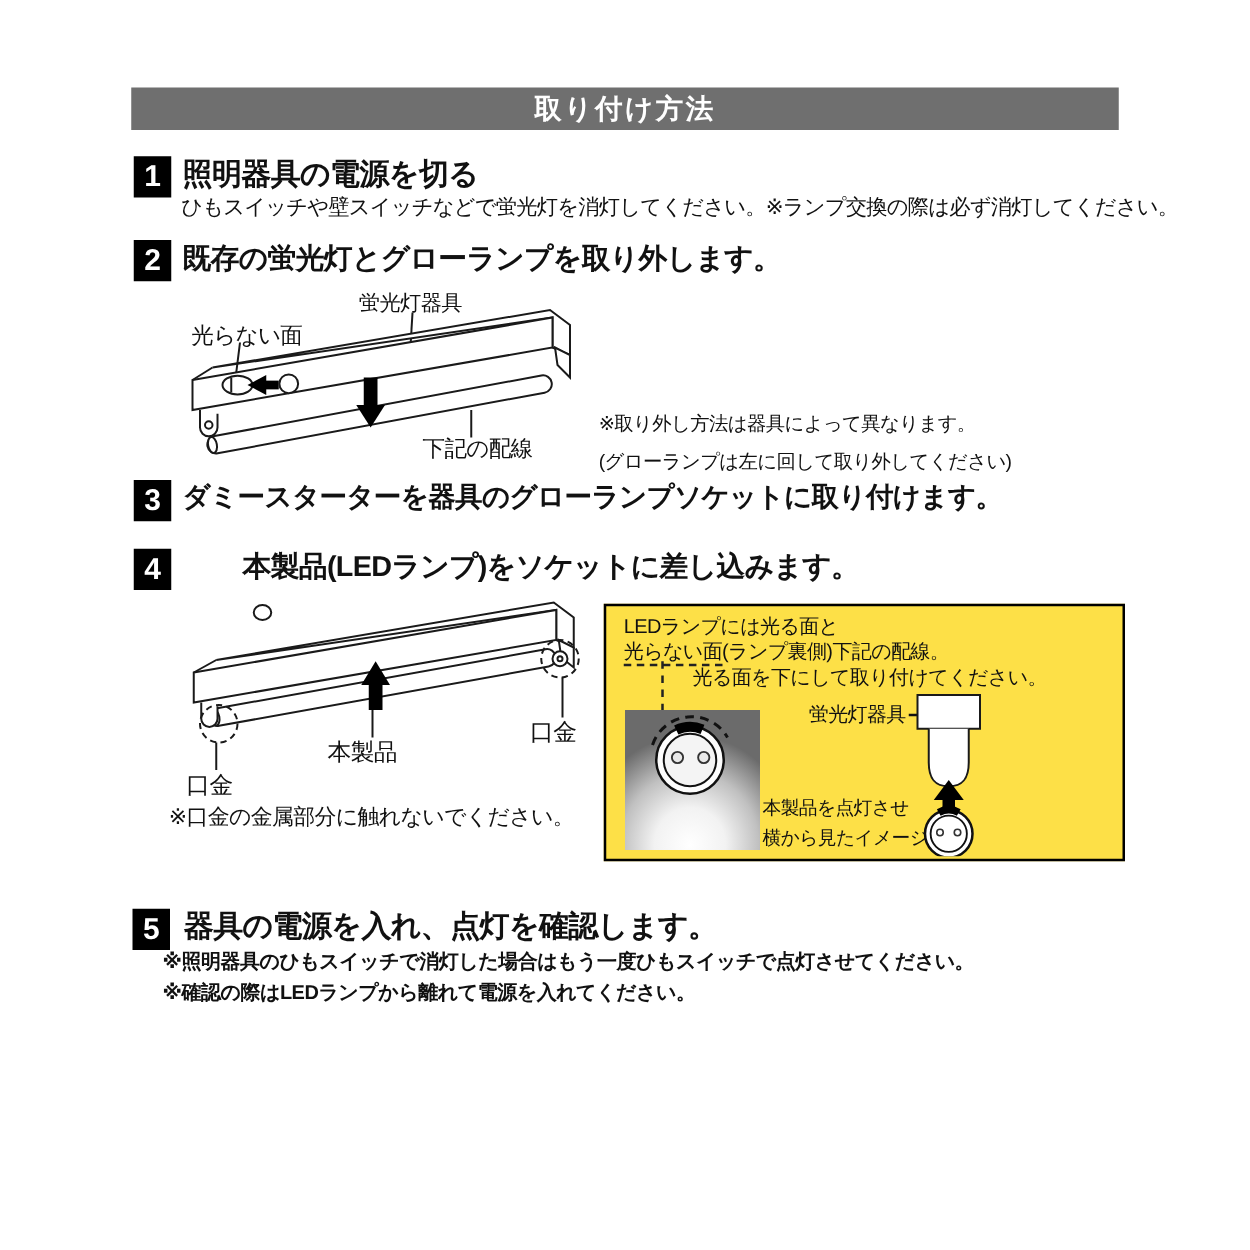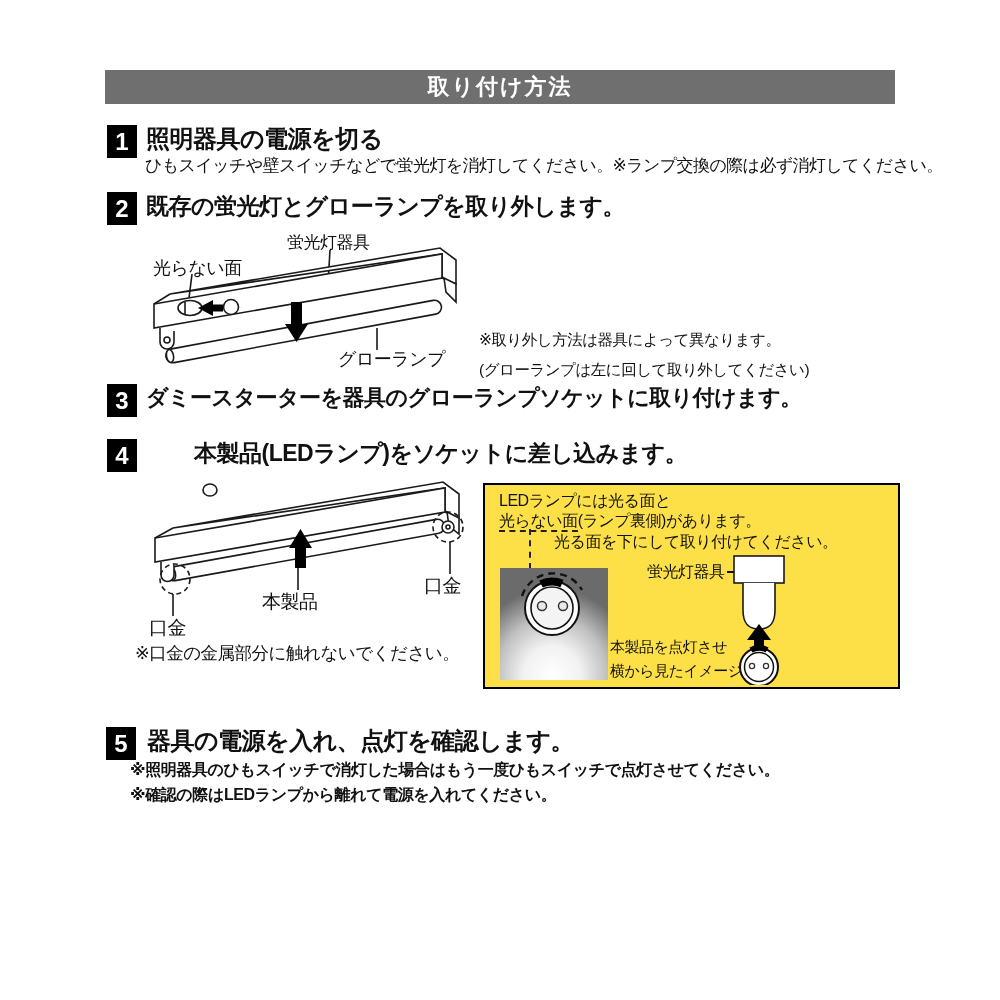--- a/index.html
+++ b/index.html
@@ -76,21 +76,21 @@
     <line class="ln" x1="45" y1="62" x2="45" y2="74"></line>
     <rect class="fb" x="72" y="64.5" width="11" height="7"></rect>
     <polygon class="fb" points="73,60 73,76 58,68"></polygon>
     <circle class="fw" cx="91" cy="67" r="7.5"></circle>
 
     <rect class="fb" x="151" y="62" width="11" height="23"></rect>
     <polygon class="fb" points="145,84 168,84 156.5,102"></polygon>
   </svg>
   <div class="abs dlabel" style="left:287px;top:231px;font-size:17px;">蛍光灯器具</div>
   <div class="abs dlabel" style="left:153px;top:256px;">光らない面</div>
-  <div class="abs dlabel" style="left:338px;top:347px;">グローランプ</div>
+  <div class="abs dlabel" style="left:338px;top:347px;">下記の配線</div>
   <div class="abs dnote" style="left:479px;top:325px;">※取り外し方法は器具によって異なります。
 (グローランプは左に回して取り外してください)</div>
 
   <div class="abs badge" style="left: 107px; top: 384px; background: rgb(0, 0, 0);">3</div>
   <div class="abs step-title" style="left:146px;top:383px;font-size:22px;">ダミースターターを器具のグローランプソケットに取り付けます。</div>
 
   <div class="abs badge" style="left: 107px; top: 439px; background: rgb(0, 0, 0);">4</div>
   <div class="abs step-title" style="left:146px;top:438px;margin-left:48px;">本製品(LEDランプ)をソケットに差し込みます。</div>
 
   <svg class="abs" style="left:145px;top:476px;" width="330" height="195" viewBox="0 0 330 195">
@@ -117,21 +117,21 @@
     <circle class="fw" cx="303" cy="51" r="6"></circle>
     <circle class="ln" cx="303" cy="51" r="2"></circle>
   </svg>
   <div class="abs dlabel" style="left:262px;top:589px;font-size:19px;">本製品</div>
   <div class="abs dlabel" style="left:424px;top:573px;font-size:19px;">口金</div>
   <div class="abs dlabel" style="left:149px;top:615px;font-size:19px;">口金</div>
   <div class="abs dlabel" style="left:135px;top:641px;font-size:17.5px;">※口金の金属部分に触れないでください。</div>
 
   <div class="abs" id="inset">
     <div class="t1">LEDランプには光る面と</div>
-    <div class="t2"><span class="dash-u">光らない面</span><span>(ランプ裏側)があります。</span></div>
+    <div class="t2"><span class="dash-u">光らない面</span><span>(ランプ裏側)下記の配線。</span></div>
     <div class="t3">光る面を下にして取り付けてください。</div>
     <div id="dash-v"></div>
     <div id="glow-img">
       <svg width="108" height="112" viewBox="0 0 108 112">
         <circle cx="52" cy="40" r="27" fill="#fdfdfd" stroke="#111" stroke-width="2"></circle>
         <circle cx="52" cy="40" r="21" fill="#f4f4f4" stroke="#111" stroke-width="1.6"></circle>
         <path d="M41,16 A26,26 0 0 1 62,15.5" stroke="#000" stroke-width="8" fill="none"></path>
         <path d="M22,28 A33,33 0 0 1 82,22" stroke="#111" stroke-width="2.4" fill="none" stroke-dasharray="7 5"></path>
         <circle cx="42" cy="38" r="4.5" fill="#e9e9e9" stroke="#333" stroke-width="1.5"></circle>
         <circle cx="63" cy="38" r="4.5" fill="#e9e9e9" stroke="#333" stroke-width="1.5"></circle>

